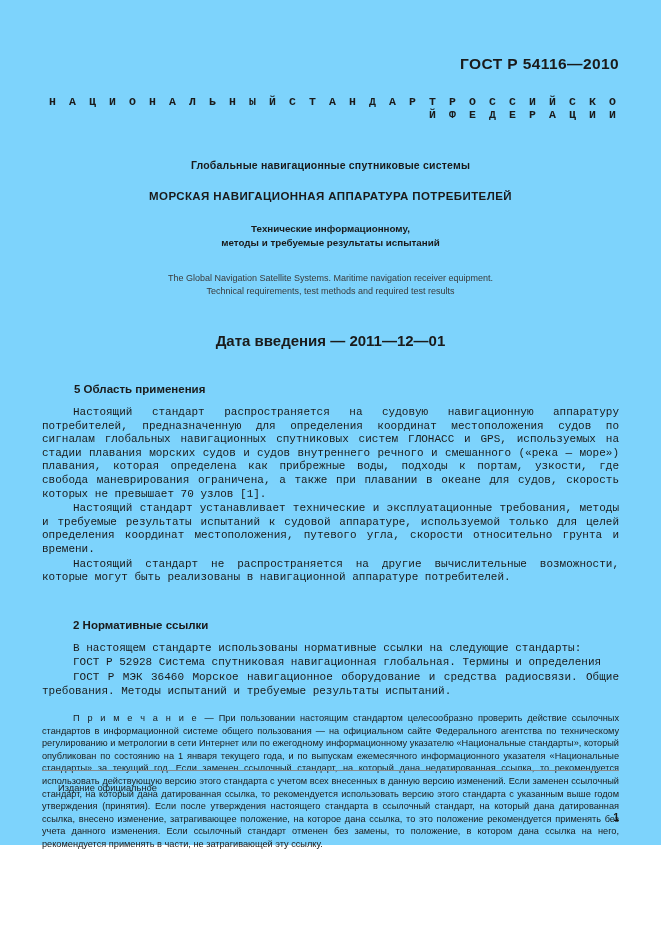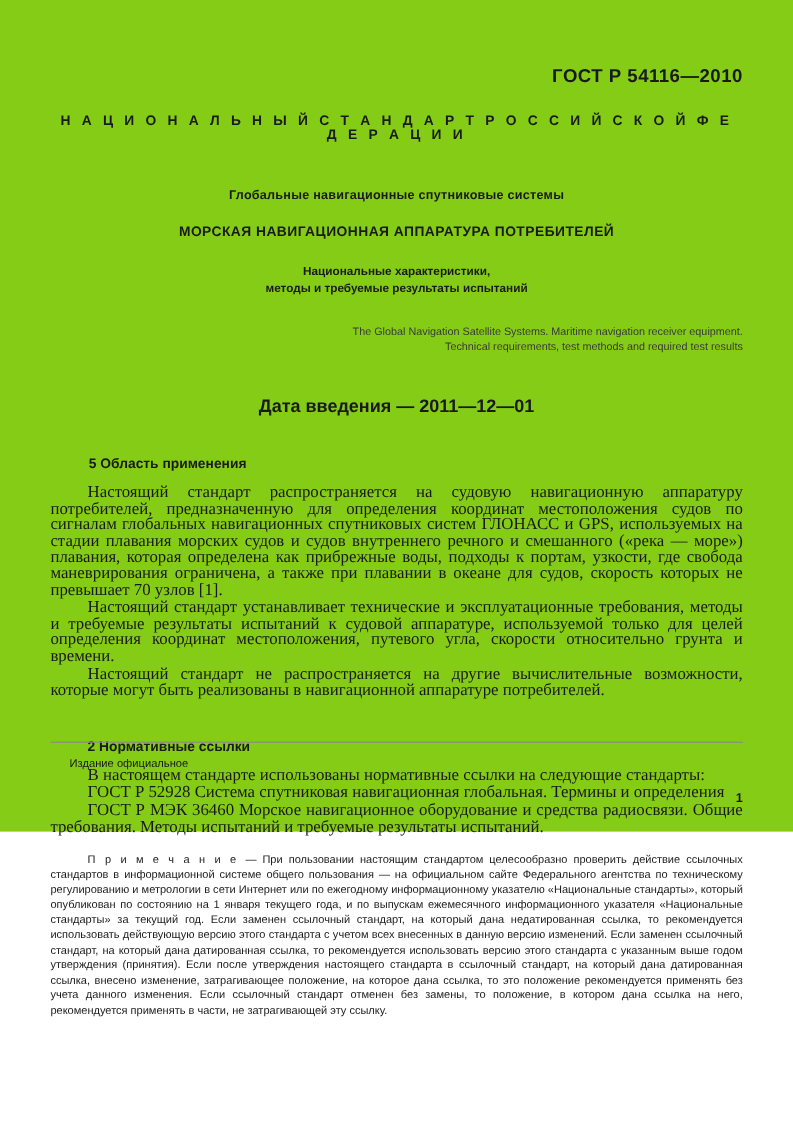--- a/index.html
+++ b/index.html
@@ -10,48 +10,48 @@
     width: 661px;
     height: 935px;
     background: #ffffff;
     font-family: "Liberation Serif", serif;
     color: #1a1a1a;
     overflow: hidden;
   }
   .page {
     position: relative;
     width: 661px;
-    height: 693px;
+    height: 845px;
     box-sizing: border-box;
-    background: #84cc16;
+    background: #7dd3fc;
   }
   .content {
     position: absolute;
     left: 42px;
     right: 42px;
     top: 0;
     bottom: 0;
   }
 
   
   .gost-number {
     text-align: right;
     font-family: "Liberation Sans", sans-serif;
     font-weight: bold;
     font-size: 15.5px;
     letter-spacing: 0.4px;
     margin-top: 55px;
   }
   .nat-standard {
     margin-top: 22px;
-    font-family: Liberation Sans, sans-serif;
+    font-family: Liberation Mono, monospace;
     font-weight: bold;
     font-size: 11.5px;
     letter-spacing: 3.1px;
-    text-align: center;
+    text-align: right;
   }
 
   
   .title-block {
     margin-top: 38px;
     text-align: center;
   }
   .t-sub1 {
     font-family: "Liberation Sans", sans-serif;
     font-weight: bold;
@@ -71,21 +71,20 @@
     font-size: 9.8px;
     margin-top: 20px;
     line-height: 14px;
   }
   .t-eng {
     font-family: "Liberation Sans", sans-serif;
     font-size: 9px;
     color: #3a3a3a;
     margin-top: 22px;
     line-height: 13px;
-    text-align: right;
   }
 
   .intro-date {
     margin-top: 34px;
     text-align: center;
     font-family: "Liberation Sans", sans-serif;
     font-weight: bold;
     font-size: 15px;
   }
 
@@ -93,22 +92,22 @@
   .section {
     margin-top: 34px;
   }
   .section-title {
     font-family: "Liberation Sans", sans-serif;
     font-weight: bold;
     font-size: 11.5px;
     margin-left: 32px;
   }
   .para {
-    font-family: Liberation Serif, serif;
-    font-size: 14px;
+    font-family: Liberation Mono, monospace;
+    font-size: 11px;
     line-height: 13.6px;
     text-align: justify;
     text-indent: 31px;
     margin-top: 11px;
     hyphens: manual;
   }
   .para.tight {
     margin-top: 1px;
   }
   .note {
@@ -160,21 +159,21 @@
   <div class="content">
 
     <div class="gost-number">ГОСТ Р 54116—2010</div>
 
     <div class="nat-standard">Н А Ц И О Н А Л Ь Н Ы Й   С Т А Н Д А Р Т   Р О С С И Й С К О Й   Ф Е Д Е Р А Ц И И</div>
 
     <div class="title-block">
       <div class="t-sub1">Глобальные навигационные спутниковые системы</div>
       <div class="t-main">МОРСКАЯ НАВИГАЦИОННАЯ АППАРАТУРА ПОТРЕБИТЕЛЕЙ</div>
       <div class="t-sub2">
-        <div>Национальные характеристики,</div>
+        <div>Технические информационному,</div>
         <div>методы и требуемые результаты испытаний</div>
       </div>
       <div class="t-eng">
         <div>The Global Navigation Satellite Systems. Maritime navigation receiver equipment.</div>
         <div>Technical requirements, test methods and required test results</div>
       </div>
     </div>
 
     <div class="intro-date">Дата введения — 2011—12—01</div>
 

